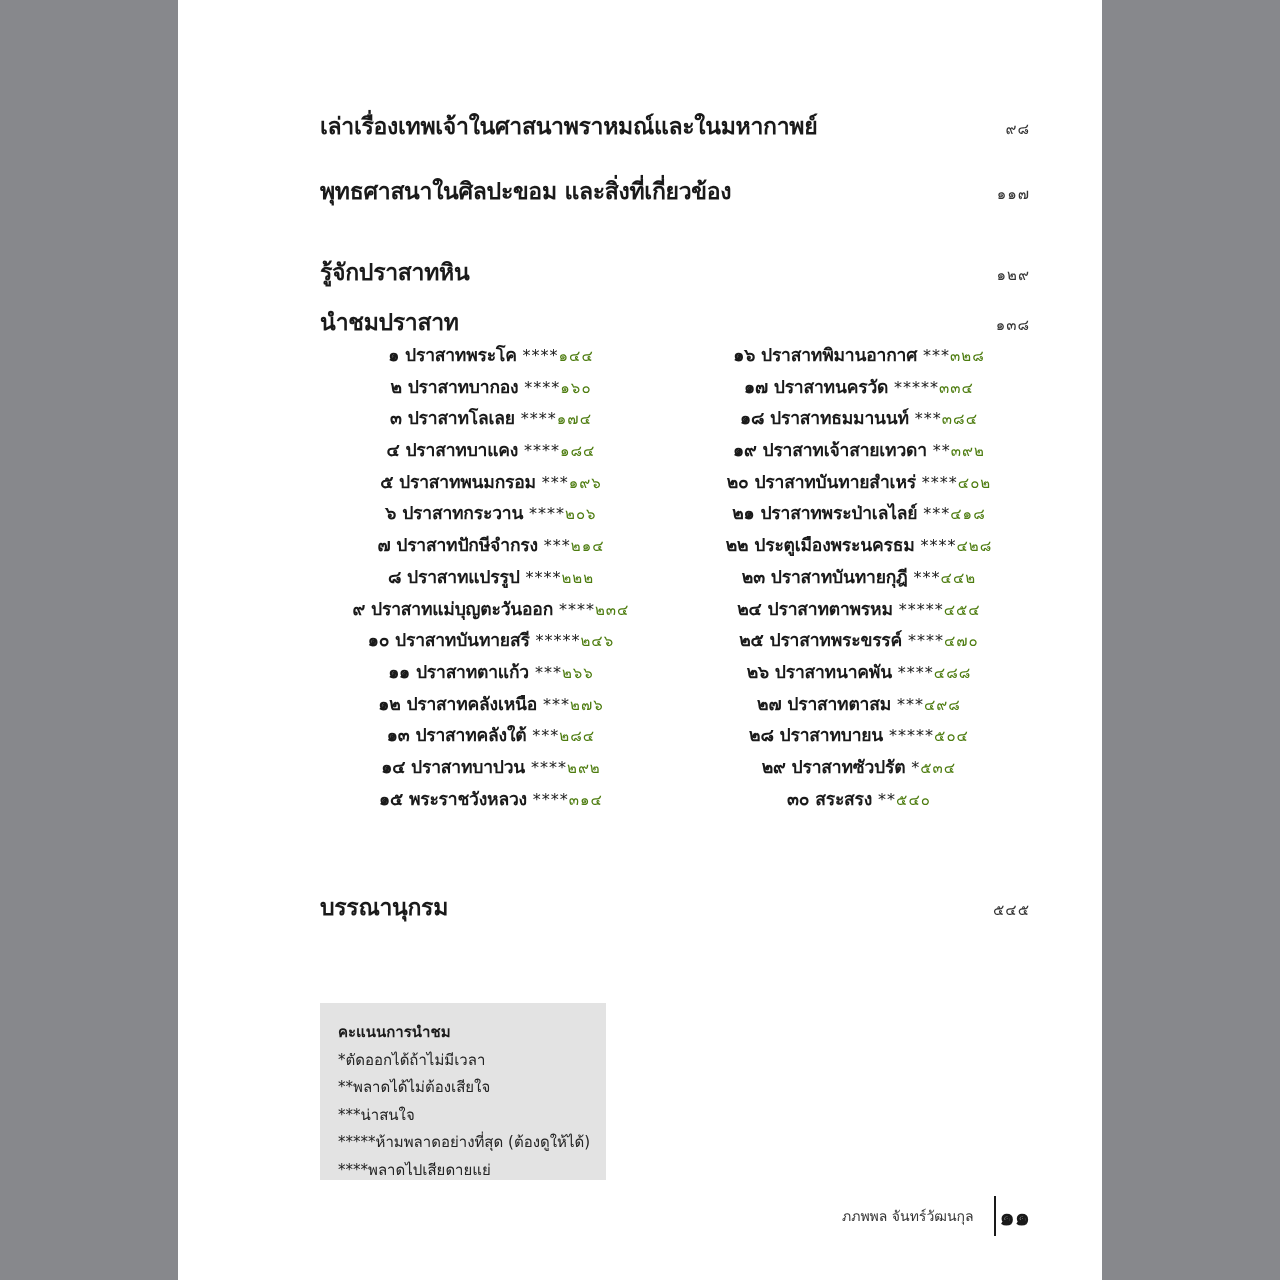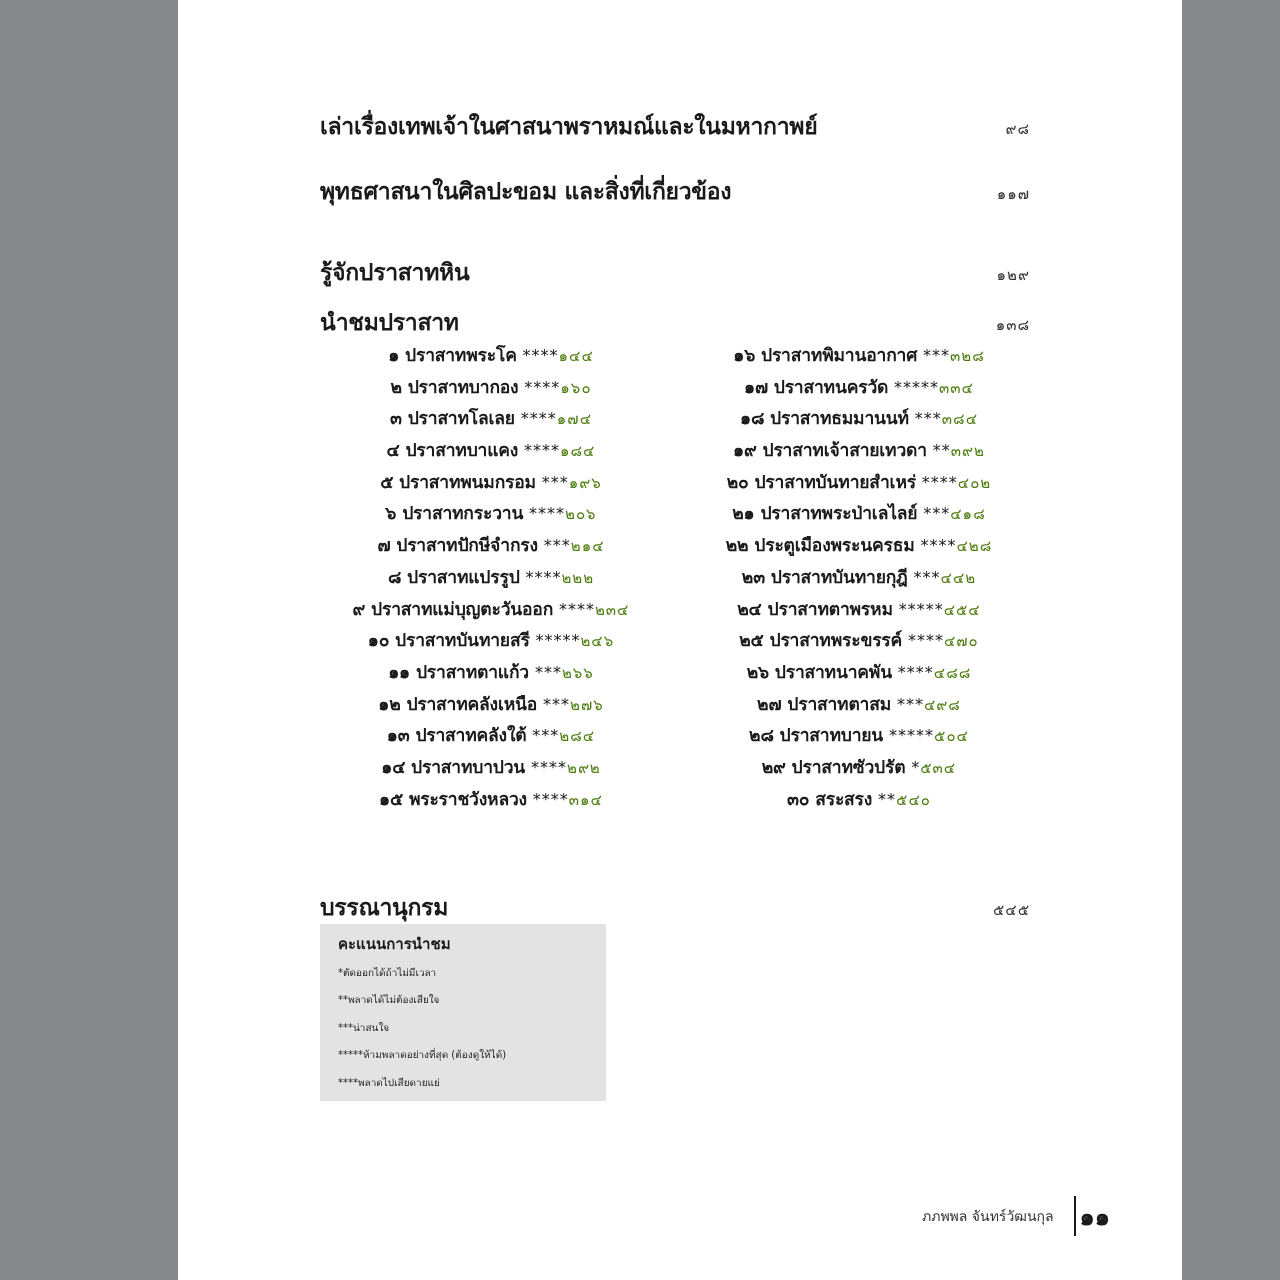--- a/index.html
+++ b/index.html
@@ -7,21 +7,21 @@
       padding: 0;
       width: 1280px;
       height: 1280px;
       background: #87888c;
       overflow: hidden;
     }
     .page {
       position: absolute;
       left: 178px;
       top: 0;
-      width: 1004px;
+      width: 924px;
       height: 1280px;
       background: #ffffff;
       color: #1a1a1a;
       font-family: "DejaVu Sans", "Liberation Sans", sans-serif;
     }
     .section {
       position: absolute;
       left: 142px;
       width: 710px;
       display: flex;
@@ -67,35 +67,35 @@
     }
     .entry-page {
       font-size: 15px;
       color: #4d7c0f;
       font-family: Liberation Serif, serif;
       letter-spacing: 1px;
     }
     .legend {
       position: absolute;
       left: 142px;
-      top: 924px;
+      top: 1003px;
       width: 286px;
       height: 177px;
       background: #e3e3e3;
       box-sizing: border-box;
-      padding: 7px 18px;
+      padding: 16px 18px;
     }
     .legend-title {
       font-size: 15px;
       font-weight: bold;
       height: 27.5px;
       line-height: 27.5px;
     }
     .legend-item {
-      font-size: 10px;
+      font-size: 15px;
       height: 27.5px;
       line-height: 27.5px;
       color: #222;
       white-space: nowrap;
     }
     .footer {
       position: absolute;
       right: 72px;
       top: 1196px;
       display: flex;

